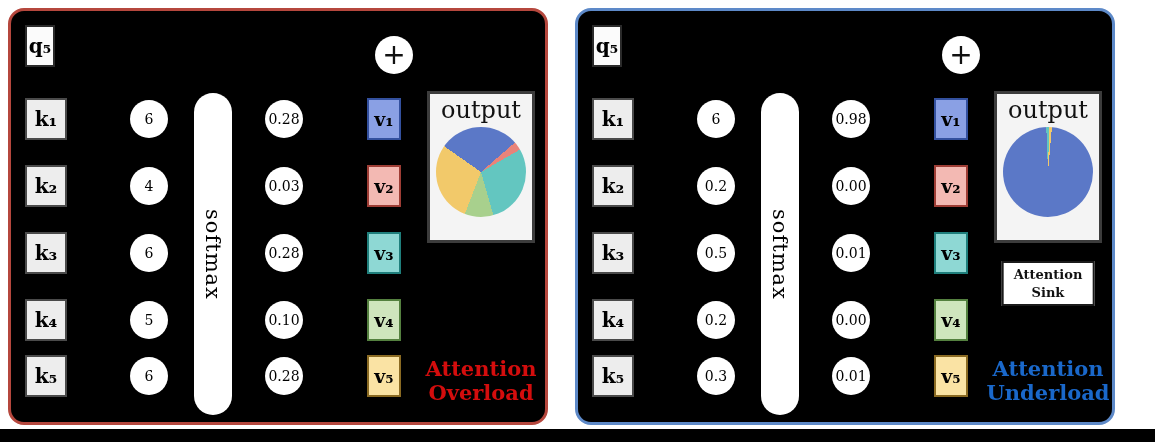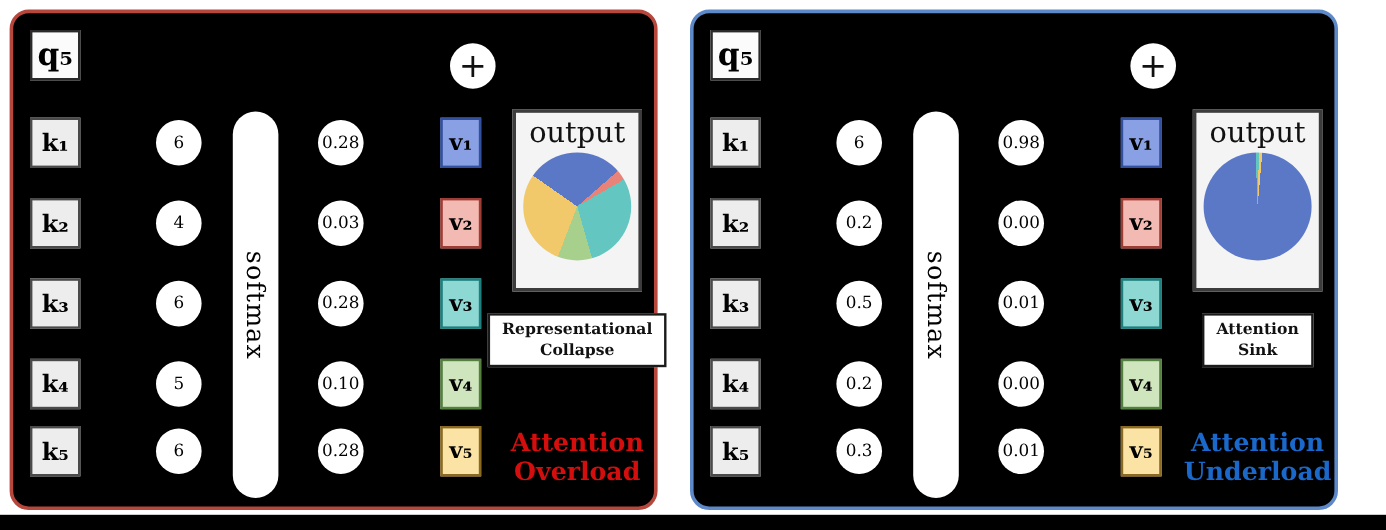--- a/index.html
+++ b/index.html
@@ -8,24 +8,24 @@
     font-family:"DejaVu Serif", serif;color:#000;overflow:hidden;
   }
   .panel{
     position:absolute;top:8px;width:540px;height:417px;background:#000;
     border:3px solid #888;border-radius:16px;box-sizing:border-box;
   }
   .panel.p0{left:8px;}
   .panel.p1{left:575px;}
 
   .qbox{
-    position:absolute;left:14px;top:14px;width:42px;height:42px;
+    position:absolute;left:14px;top:14px;width:30px;height:42px;
     background:#fbfbfb;border:2px solid #2a2a2a;box-sizing:border-box;
     display:flex;align-items:center;justify-content:center;
-    font-weight:bold;font-size:26px;
+    font-weight:bold;font-size:20px;
   }
   .plus-circle{
     position:absolute;left:364px;top:25px;width:38px;height:38px;border-radius:50%;
     background:#fff;display:flex;align-items:center;justify-content:center;
     font-family:"DejaVu Sans", sans-serif;font-size:28px;line-height:1;color:#111;
   }
   .softmax{
     position:absolute;left:183px;top:82px;width:38px;height:322px;
     background:#fff;border-radius:19px;
     display:flex;align-items:center;justify-content:center;
@@ -115,22 +115,20 @@
       <div class="kbox">k₅</div>
       <div class="circle score">6</div>
       <div class="circle prob">0.28</div>
       <div class="vbox" style="background: rgb(250, 227, 164); border-color: rgb(138, 106, 34);">v₅</div>
     </div>
 
     <div class="output-box">
       <div class="output-label">output</div>
       <div class="pie" style="background: conic-gradient(from -55deg, rgb(91, 120, 199) 0deg, rgb(91, 120, 199) 103.918deg, rgb(232, 131, 122) 103.918deg, rgb(232, 131, 122) 115.052deg, rgb(99, 198, 192) 115.052deg, rgb(99, 198, 192) 218.969deg, rgb(168, 208, 141) 218.969deg, rgb(168, 208, 141) 256.082deg, rgb(242, 201, 106) 256.082deg, rgb(242, 201, 106) 360deg);"></div>
     </div>
-    <div class="annotation">Representational
-Collapse</div>
     <div class="caption" style="color: rgb(212, 13, 13);">Attention
 Overload</div>
   </section>
 
   <section class="panel p1" style="border-color: rgb(93, 137, 200);">
     <div class="qbox">q₅</div>
     <div class="plus-circle">+</div>
     <div class="softmax">
       <span class="softmax-text">softmax</span>
     </div>

